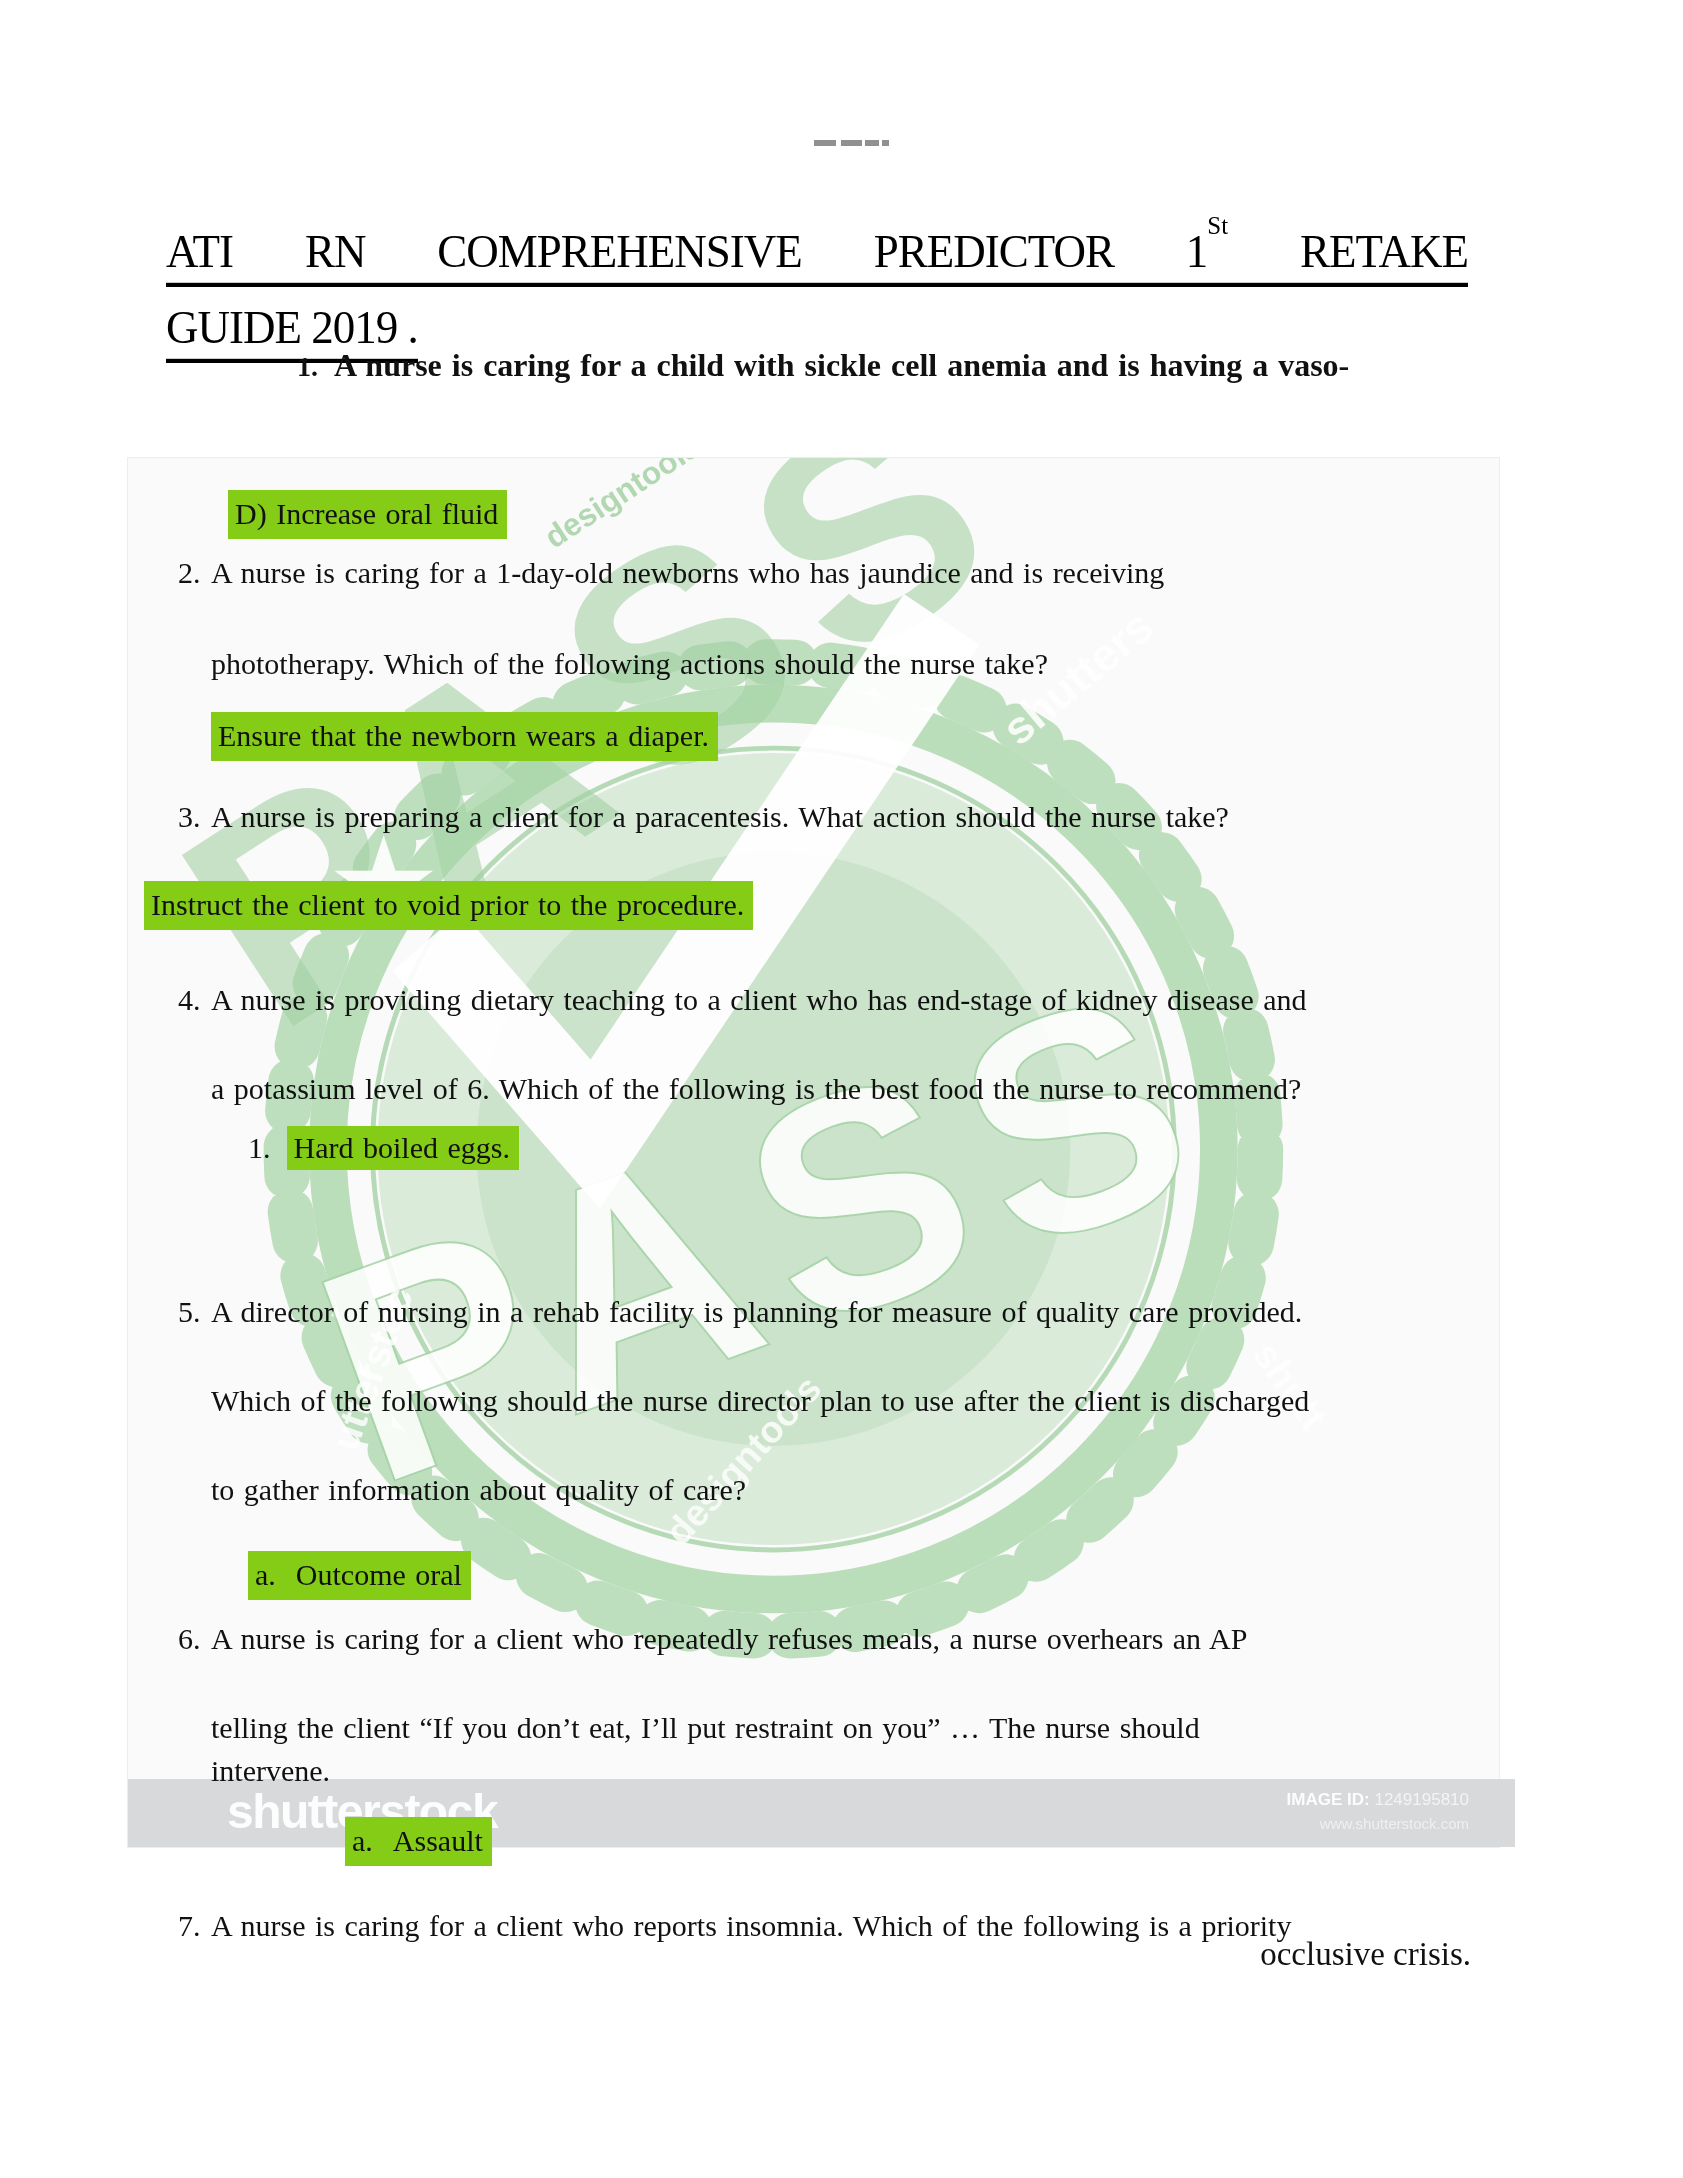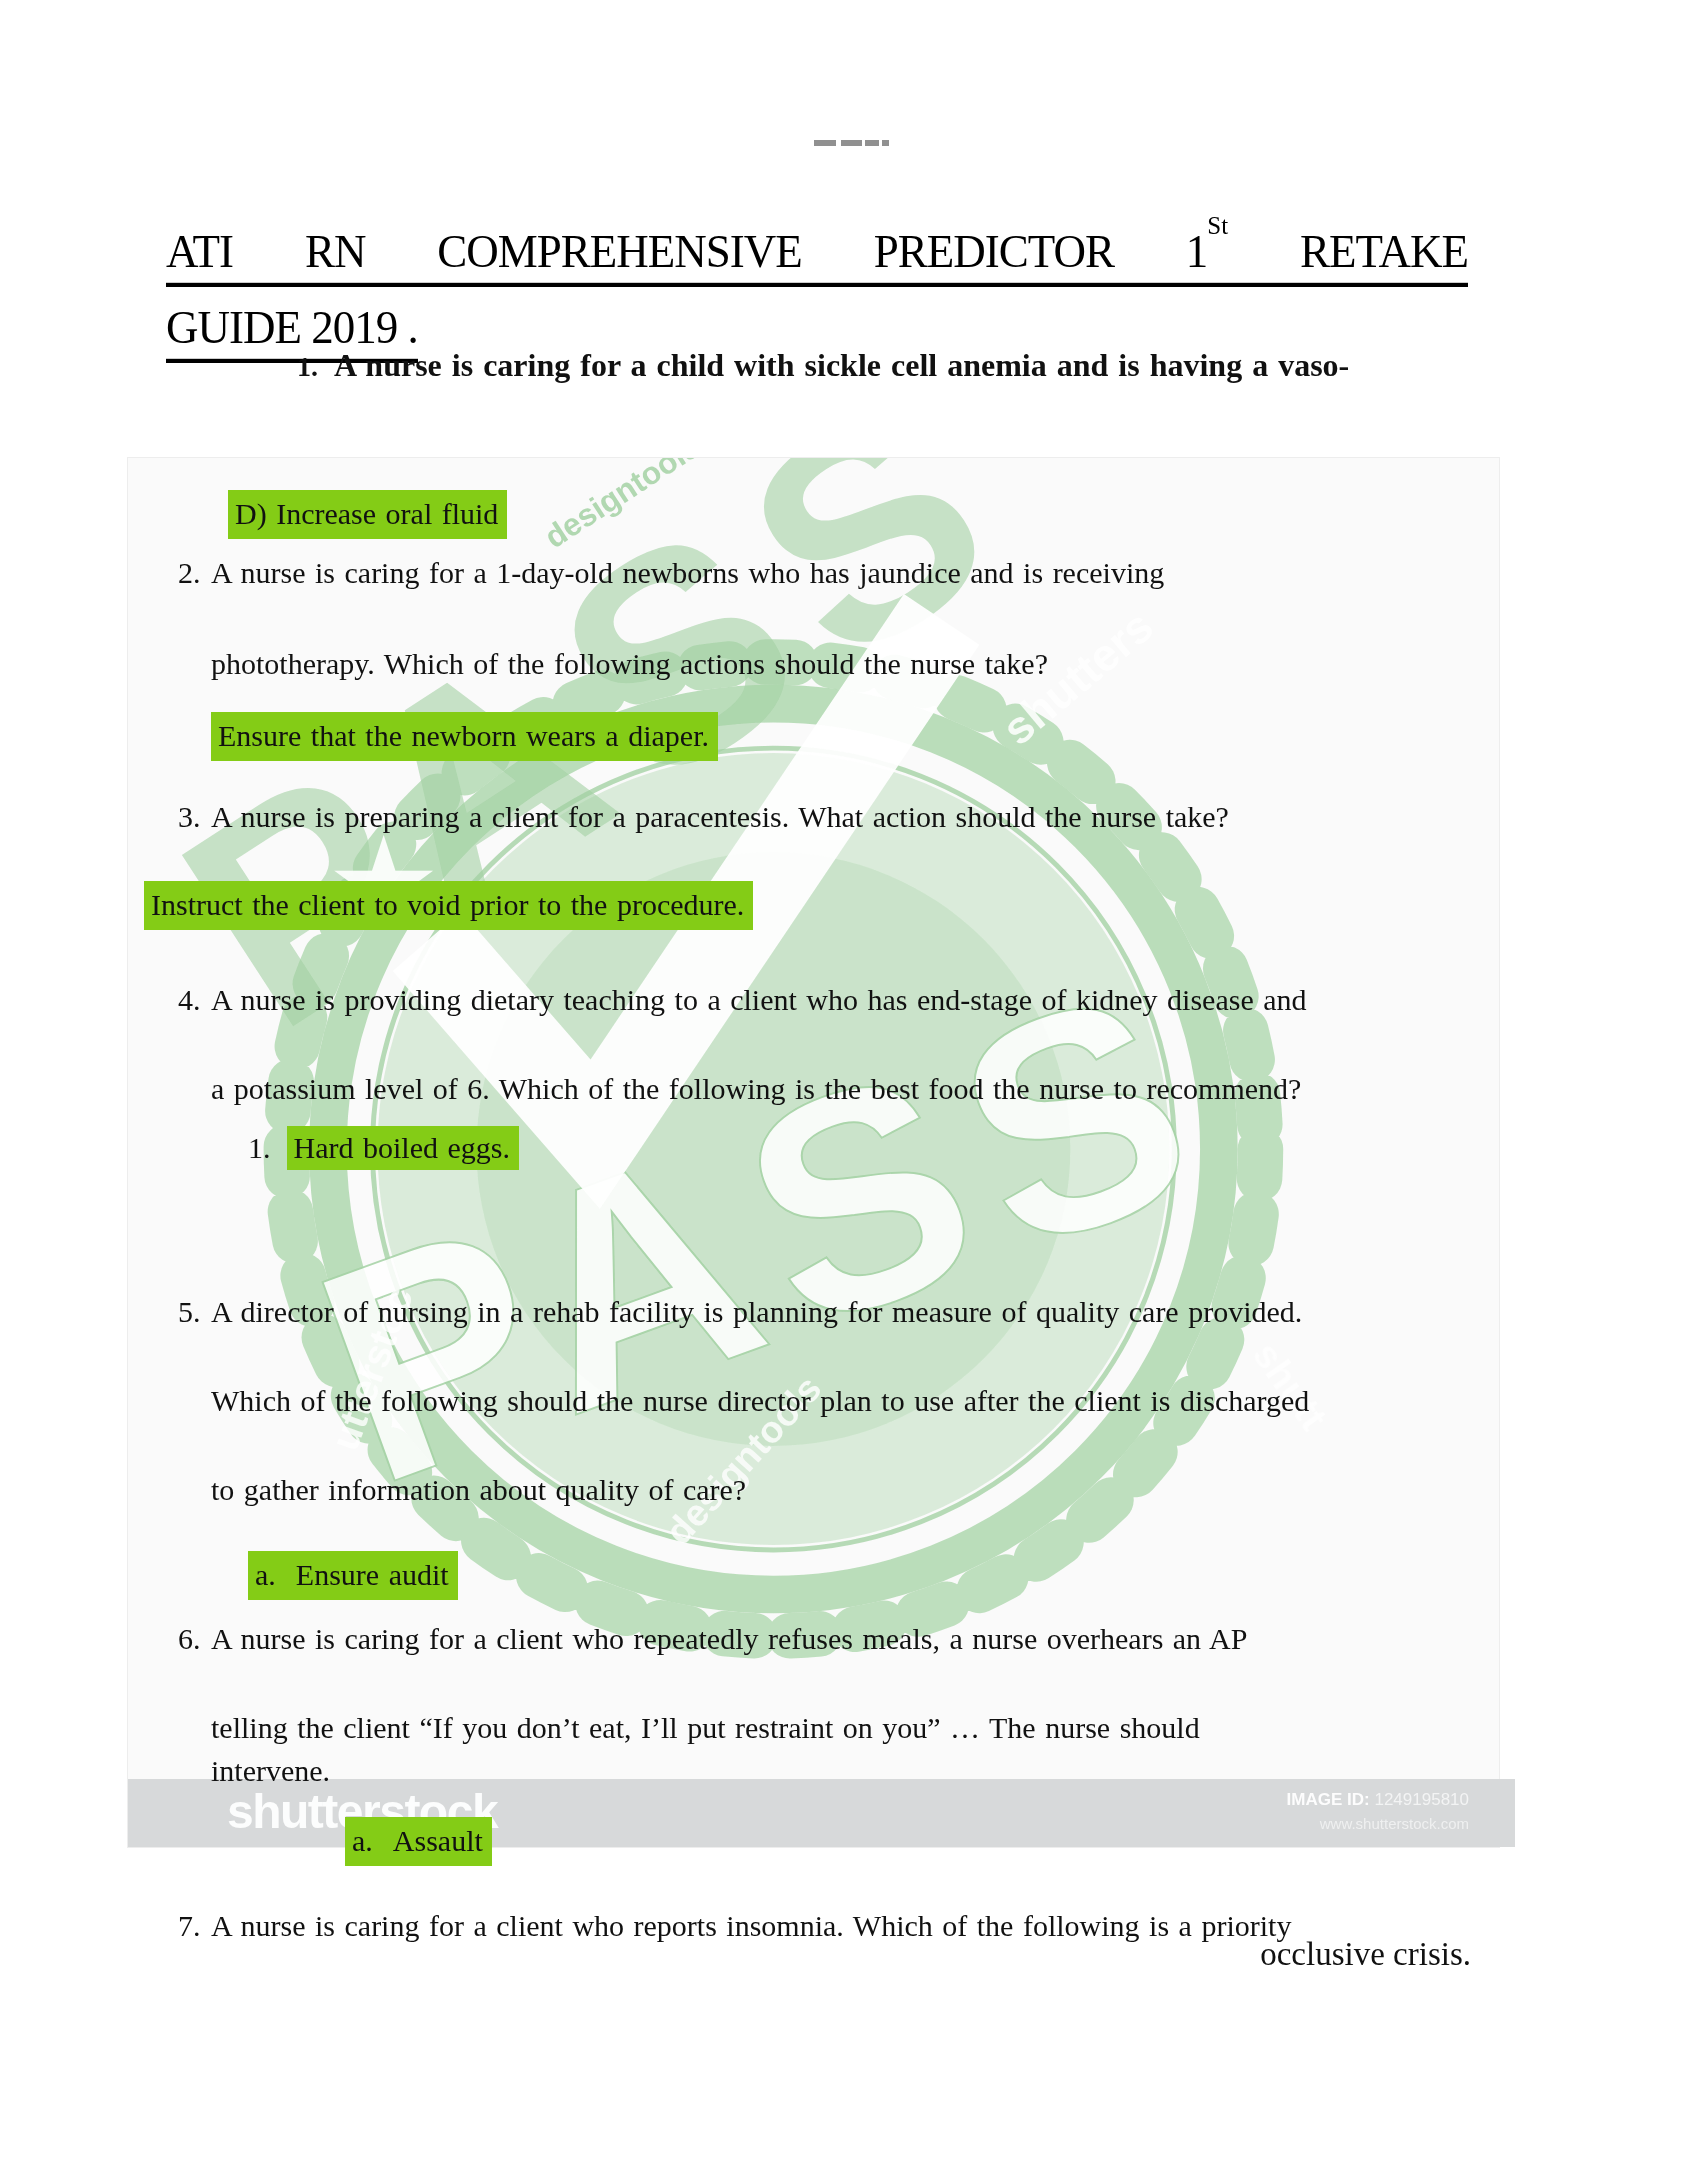--- a/index.html
+++ b/index.html
@@ -142,21 +142,21 @@
     <span class="numgap">1.</span><span class="hl">Hard boiled eggs.</span>
   </div>
 
   <div class="ln" style="left:178px;top:1293px;">
     <span class="qno">5.</span><span>A director of nursing in a rehab facility is planning for measure of quality care provided.</span>
   </div>
   <div class="ln" style="left:211px;top:1382px;">Which of the following should the nurse director plan to use after the client is discharged</div>
   <div class="ln" style="left:211px;top:1471px;">to gather information about quality of care?</div>
 
   <div class="ln hl" style="left:248px;top:1551px;">
-    <span>a.</span><span class="gap-l">Ensure audit</span>
+    <span>a.</span><span class="gap-l">Outcome oral</span>
   </div>
 
   <div class="ln" style="left:178px;top:1620px;">
     <span class="qno">6.</span><span>A nurse is caring for a client who repeatedly refuses meals, a nurse overhears an AP</span>
   </div>
   <div class="ln" style="left:211px;top:1709px;">telling the client “If you don’t eat, I’ll put restraint on you” … The nurse should</div>
   <div class="ln" style="left:211px;top:1752px;">intervene.</div>
 
   <div class="ln hl ztop" style="left:345px;top:1817px;">
     <span>a.</span><span class="gap-l">Assault</span>

